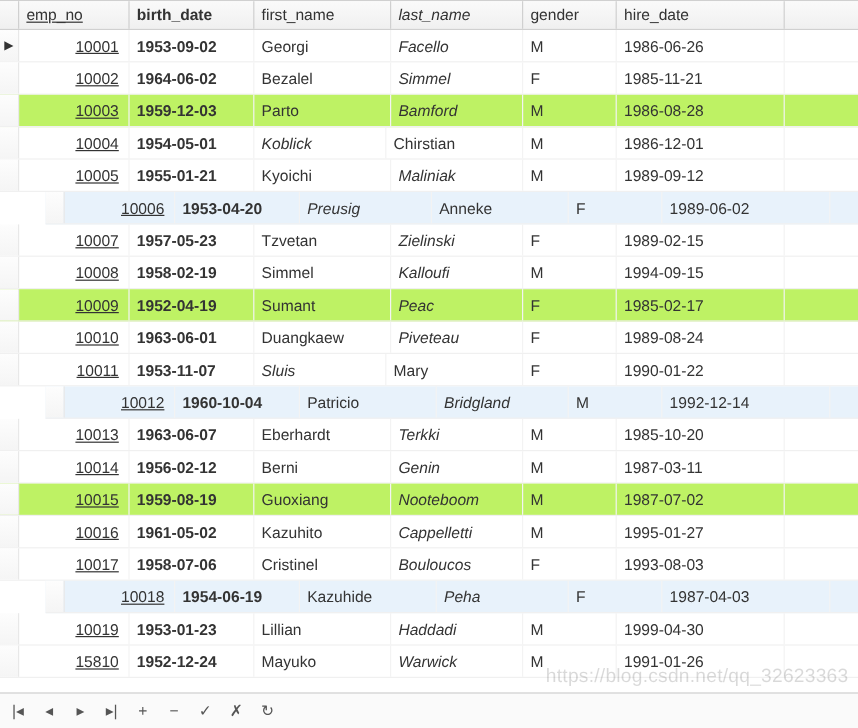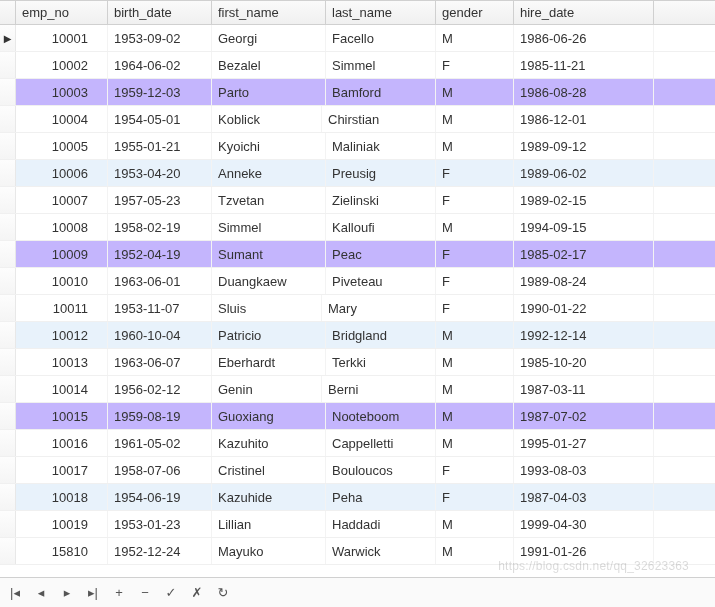--- a/index.html
+++ b/index.html
@@ -49,23 +49,24 @@
       flex-direction: column;
     }
     .grid-row {
       display: flex;
       height: 27px;
       align-items: center;
       border-bottom: 1px solid #f0f0f0;
     }
     .grid-row.highlight-blue {
       background: #e8f2fb;
+      margin-left: 38px;
     }
     .grid-row.highlight-grey {
-      background: #c4b5fd;
+      background: #bef264;
     }
     .row-selector {
       width: 16px;
       height: 100%;
       border-right: 1px solid #e8e8e8;
       flex-shrink: 0;
       display: flex;
       align-items: center;
       justify-content: center;
       background: linear-gradient(to bottom, #fdfdfd, #f5f5f5);
@@ -76,24 +77,24 @@
     }
     .cell {
       padding: 3px 6px;
       border-right: 1px solid #f3f3f3;
       height: 100%;
       display: flex;
       align-items: center;
       overflow: hidden;
       white-space: nowrap;
     }
-    .col-emp_no    { width: 92px;  justify-content: flex-end; padding-right: 19px; }
-    .col-birth_date{ width: 104px; }
+    .col-emp_no    { width: 92px;  justify-content: flex-end; padding-right: 8px; text-decoration: underline; }
+    .col-birth_date{ width: 104px; font-weight: bold; }
     .col-first_name{ width: 114px; text-align: center; }
-    .col-last_name { width: 110px; }
+    .col-last_name { width: 110px; font-style: italic; }
     .col-gender    { width: 78px;  }
     .col-hire_date { width: 140px; }
 
     .grid-header .col-emp_no { justify-content: flex-start; }
 
     .toolbar {
       position: absolute;
       bottom: 0;
       left: 0;
       right: 0;
@@ -110,23 +111,23 @@
       height: 18px;
       display: flex;
       align-items: center;
       justify-content: center;
       color: #555;
       font-size: 13px;
       cursor: pointer;
     }
     .watermark {
       position: absolute;
-      right: 26px;
+      right: 8px;
       bottom: 34px;
-      font-size: 12px;
+      font-size: 16px;
       color: rgba(0,0,0,0.15);
       letter-spacing: 0.2px;
       pointer-events: none;
     }
   </style>
 </head>
 <body>
 
 <div class="grid">
   <div class="grid-header">
@@ -183,22 +184,22 @@
         <div class="cell col-birth_date">1955-01-21</div>
         <div class="cell col-first_name">Kyoichi</div>
         <div class="cell col-last_name">Maliniak</div>
         <div class="cell col-gender">M</div>
         <div class="cell col-hire_date">1989-09-12</div>
       </div>
       <div class="grid-row highlight-blue">
         <div class="row-selector"></div>
         <div class="cell col-emp_no">10006</div>
         <div class="cell col-birth_date">1953-04-20</div>
+        <div class="cell col-last_name">Preusig</div>
         <div class="cell col-first_name">Anneke</div>
-        <div class="cell col-last_name">Preusig</div>
         <div class="cell col-gender">F</div>
         <div class="cell col-hire_date">1989-06-02</div>
       </div>
       <div class="grid-row">
         <div class="row-selector"></div>
         <div class="cell col-emp_no">10007</div>
         <div class="cell col-birth_date">1957-05-23</div>
         <div class="cell col-first_name">Tzvetan</div>
         <div class="cell col-last_name">Zielinski</div>
         <div class="cell col-gender">F</div>
@@ -255,22 +256,22 @@
         <div class="cell col-birth_date">1963-06-07</div>
         <div class="cell col-first_name">Eberhardt</div>
         <div class="cell col-last_name">Terkki</div>
         <div class="cell col-gender">M</div>
         <div class="cell col-hire_date">1985-10-20</div>
       </div>
       <div class="grid-row">
         <div class="row-selector"></div>
         <div class="cell col-emp_no">10014</div>
         <div class="cell col-birth_date">1956-02-12</div>
+        <div class="cell col-first_name">Berni</div>
         <div class="cell col-last_name">Genin</div>
-        <div class="cell col-first_name">Berni</div>
         <div class="cell col-gender">M</div>
         <div class="cell col-hire_date">1987-03-11</div>
       </div>
       <div class="grid-row highlight-grey">
         <div class="row-selector"></div>
         <div class="cell col-emp_no">10015</div>
         <div class="cell col-birth_date">1959-08-19</div>
         <div class="cell col-first_name">Guoxiang</div>
         <div class="cell col-last_name">Nooteboom</div>
         <div class="cell col-gender">M</div>

